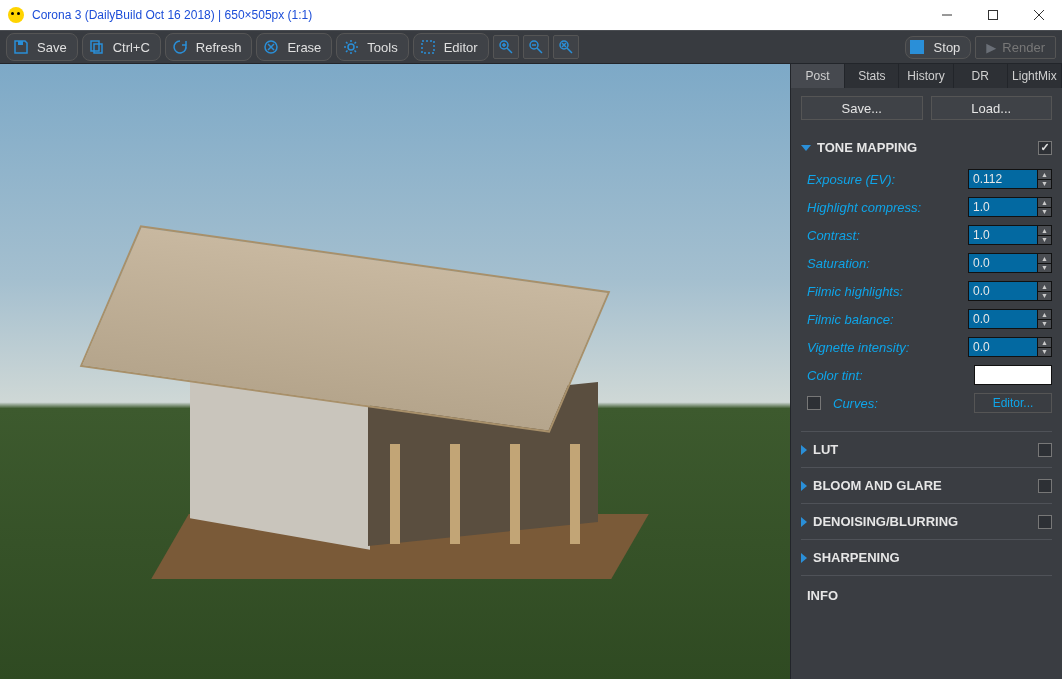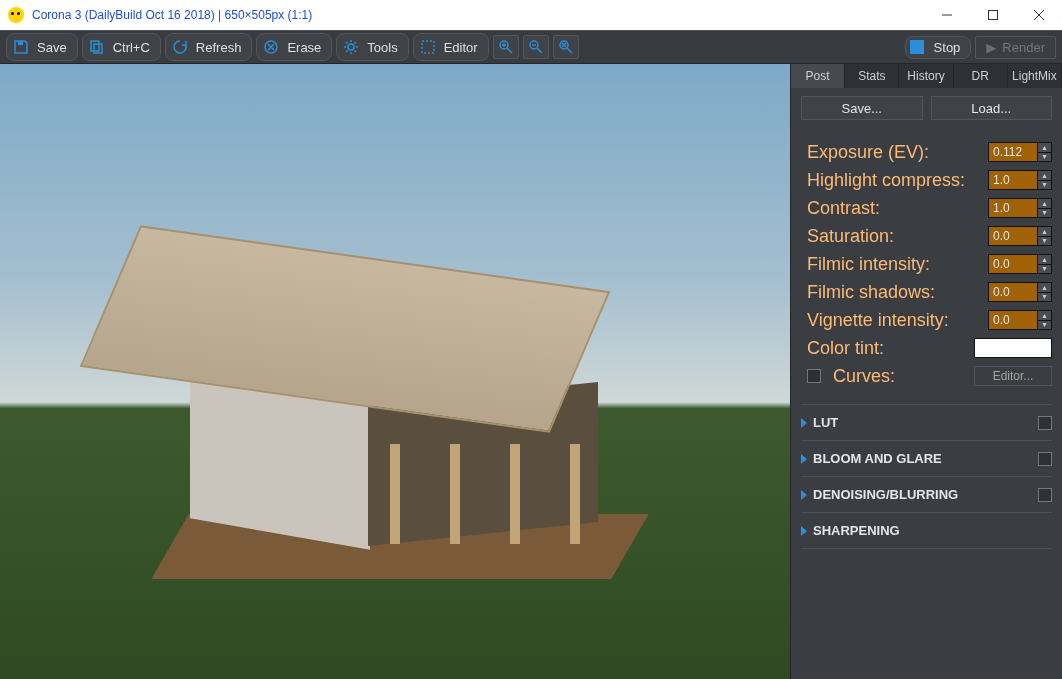--- a/index.html
+++ b/index.html
@@ -50,28 +50,28 @@
 
 .section-head { display: flex; align-items: center; gap: 6px; font-weight: bold; color: #e6e6e6; padding: 6px 0; cursor: pointer; }
 .section-head .tri { width: 0; height: 0; border-left: 5px solid transparent; border-right: 5px solid transparent; }
 .section-head .tri.open { border-top: 6px solid #2a8fd8; }
 .section-head .tri.closed { border-left: 6px solid #2a8fd8; border-top: 5px solid transparent; border-bottom: 5px solid transparent; border-right: none; width: 0; }
 .section-head .chk { margin-left: auto; width: 14px; height: 14px; border: 1px solid #777; background: #2d3035; display: flex; align-items: center; justify-content: center; }
 .section-head .chk.checked::after { content: "✓"; font-size: 11px; color: #e0e0e0; }
 
 .section-body { padding: 4px 0 10px 6px; }
 .prop-row { display: flex; align-items: center; height: 28px; gap: 6px; }
-.prop-label { flex: 1; font-size: 18px; color: #fdba74; }
-.spinner { width: 64px; height: 20px; background: #a16207; border: 1px solid #111; display: flex; align-items: center; position: relative; }
+.prop-label { flex: 1; font-size: 13px; color: #0ea5e9; font-style: italic; }
+.spinner { width: 84px; height: 20px; background: #0369a1; border: 1px solid #111; display: flex; align-items: center; position: relative; }
 .spinner input { width: 58px; background: transparent; border: none; color: #e8e8e8; font-size: 12px; padding: 0 4px; outline: none; }
 .spinner .spins { position: absolute; right: 0; top: 0; width: 14px; height: 100%; display: flex; flex-direction: column; }
 .spinner .spins div { flex: 1; background: #4a4d52; border-left: 1px solid #111; display: flex; align-items: center; justify-content: center; font-size: 7px; color: #ccc; cursor: pointer; }
 .spinner .spins div:first-child { border-bottom: 1px solid #111; }
 .color-swatch { width: 78px; height: 20px; background: #fff; border: 1px solid #111; cursor: pointer; }
-.editor-btn { width: 78px; height: 20px; border: 1px solid #555; background: #3a3d42; color: #a3a3a3; font-size: 12px; display: flex; align-items: center; justify-content: center; cursor: pointer; }
+.editor-btn { width: 78px; height: 20px; border: 1px solid #555; background: #3a3d42; color: #0ea5e9; font-size: 12px; display: flex; align-items: center; justify-content: center; cursor: pointer; }
 .curves-chk { width: 14px; height: 14px; border: 1px solid #777; background: #2d3035; margin-right: 6px; }
 
 .info-head { font-weight: bold; color: #e6e6e6; padding: 8px 0 4px 6px; }
 hr.sep { border: none; border-top: 1px solid #4f5258; margin: 4px 0; }
 </style>
 </head>
 <body>
 
 <div class="titlebar">
   <div class="app-icon"></div>
@@ -200,20 +200,25 @@
       <div class="tab">DR</div>
       <div class="tab">LightMix</div>
     </div>
 
     <div class="panel-scroll">
       <div class="btn-row">
         <div class="panel-btn">Save...</div>
         <div class="panel-btn">Load...</div>
       </div>
 
+      <div class="section-head">
+        <span class="tri open"></span>
+        <span>TONE MAPPING</span>
+        <span class="chk checked"></span>
+      </div>
       <div class="section-body">
         <div class="prop-row">
           <span class="prop-label">Exposure (EV):</span>
           <div class="spinner">
               <input value="0.112" style="">
               <div class="spins">
                 <div>▲</div>
                 <div>▼</div>
               </div>
             </div>
@@ -242,31 +247,31 @@
           <span class="prop-label">Saturation:</span>
           <div class="spinner">
               <input value="0.0" style="">
               <div class="spins">
                 <div>▲</div>
                 <div>▼</div>
               </div>
             </div>
         </div>
         <div class="prop-row">
-          <span class="prop-label">Filmic intensity:</span>
+          <span class="prop-label">Filmic highlights:</span>
           <div class="spinner">
               <input value="0.0" style="">
               <div class="spins">
                 <div>▲</div>
                 <div>▼</div>
               </div>
             </div>
         </div>
         <div class="prop-row">
-          <span class="prop-label">Filmic shadows:</span>
+          <span class="prop-label">Filmic balance:</span>
           <div class="spinner">
               <input value="0.0" style="">
               <div class="spins">
                 <div>▲</div>
                 <div>▼</div>
               </div>
             </div>
         </div>
         <div class="prop-row">
           <span class="prop-label">Vignette intensity:</span>
@@ -311,15 +316,16 @@
         <span class="chk"></span>
       </div>
 
       <hr class="sep">
       <div class="section-head">
         <span class="tri closed"></span>
         <span>SHARPENING</span>
       </div>
 
       <hr class="sep">
+      <div class="info-head">INFO</div>
     </div>
   </div>
 </div>
 
 </body></html>

